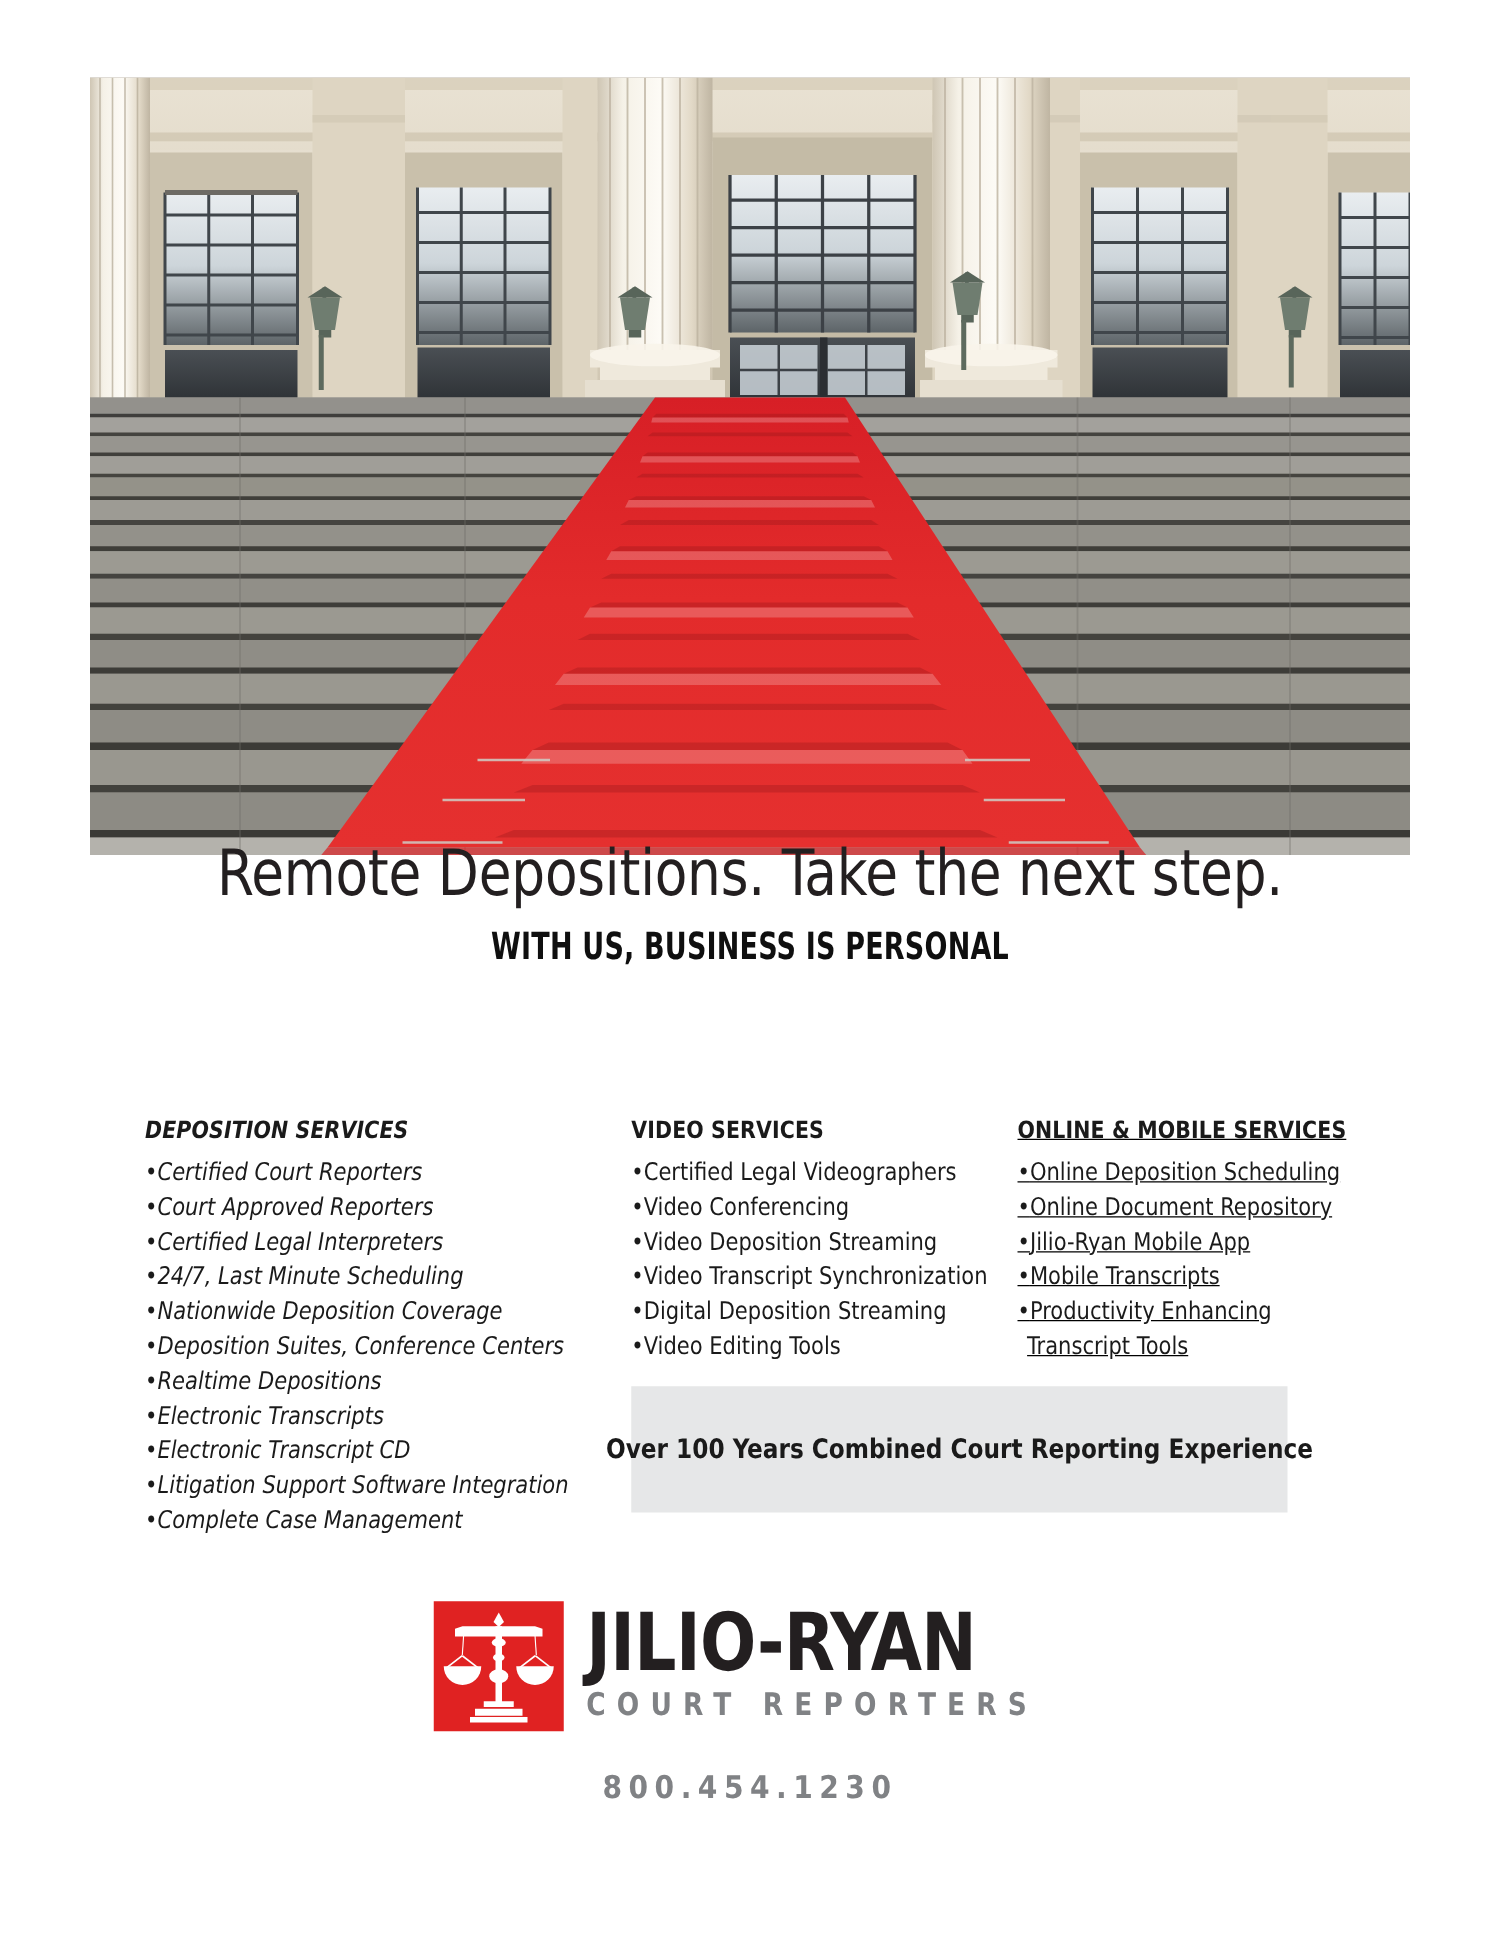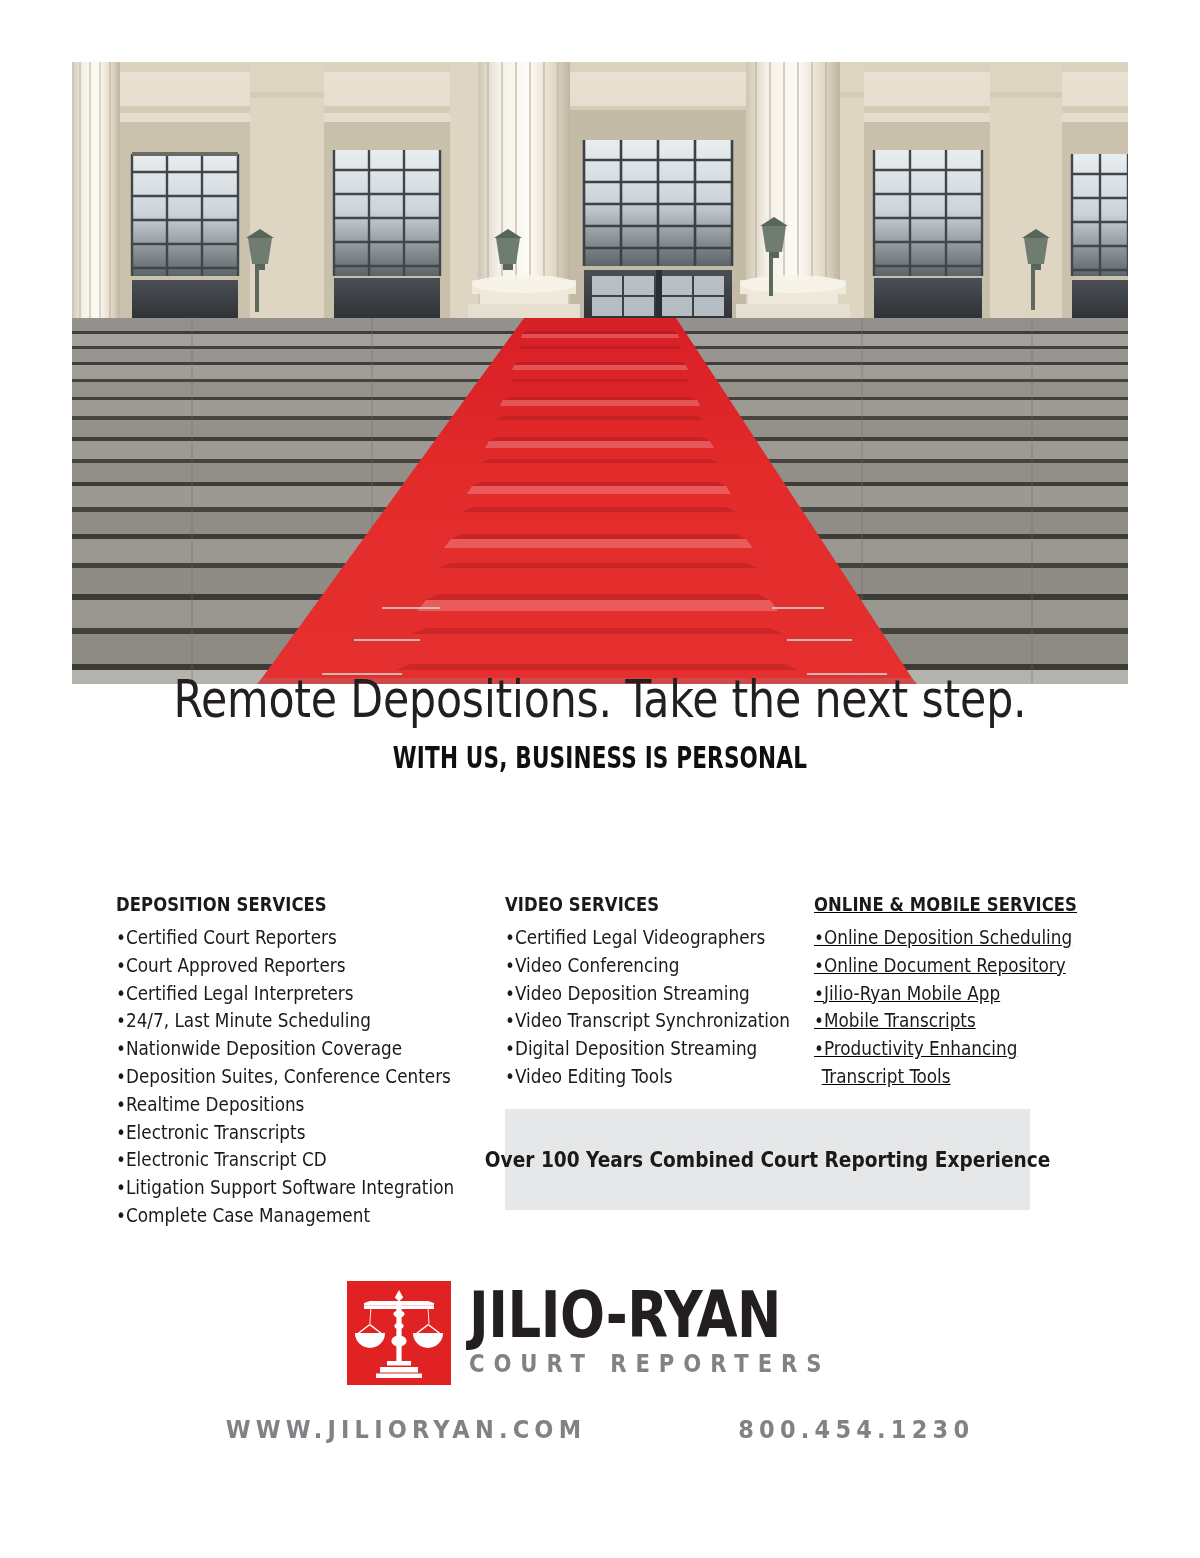--- a/index.html
+++ b/index.html
@@ -60,21 +60,21 @@
     position: absolute;
     left: 116px;
     top: 893px;
     width: 980px;
   }
 
   .col {
     position: absolute;
     top: 0;
   }
-  .col-1 { left: 0px;   width: 380px; }
+  .col-1 { left: 0px;   width: 380px; font-style: italic; }
   .col-2 { left: 389px; width: 300px; }
   .col-3 { left: 698px; width: 282px; text-decoration: underline; }
 
   .col-head {
     font-family: "Liberation Sans Narrow", "DejaVu Sans Condensed", "Liberation Sans", sans-serif;
     font-size: 19px;
     font-weight: bold;
     color: #1a1a1a;
     letter-spacing: 0.1px;
     margin-bottom: 9px;
@@ -573,15 +573,14 @@
       </g>
     </svg>
   </div>
   <div class="logo-text">
     <div class="logo-name">JILIO-RYAN</div>
     <div class="logo-sub">COURT REPORTERS</div>
   </div>
 </div>
 
 <div class="footer">
-  <div class="footer-item">WWW.JILIORYAN.COM</div>
   <div class="footer-item">800.454.1230</div>
 </div>
 
 </body></html>

